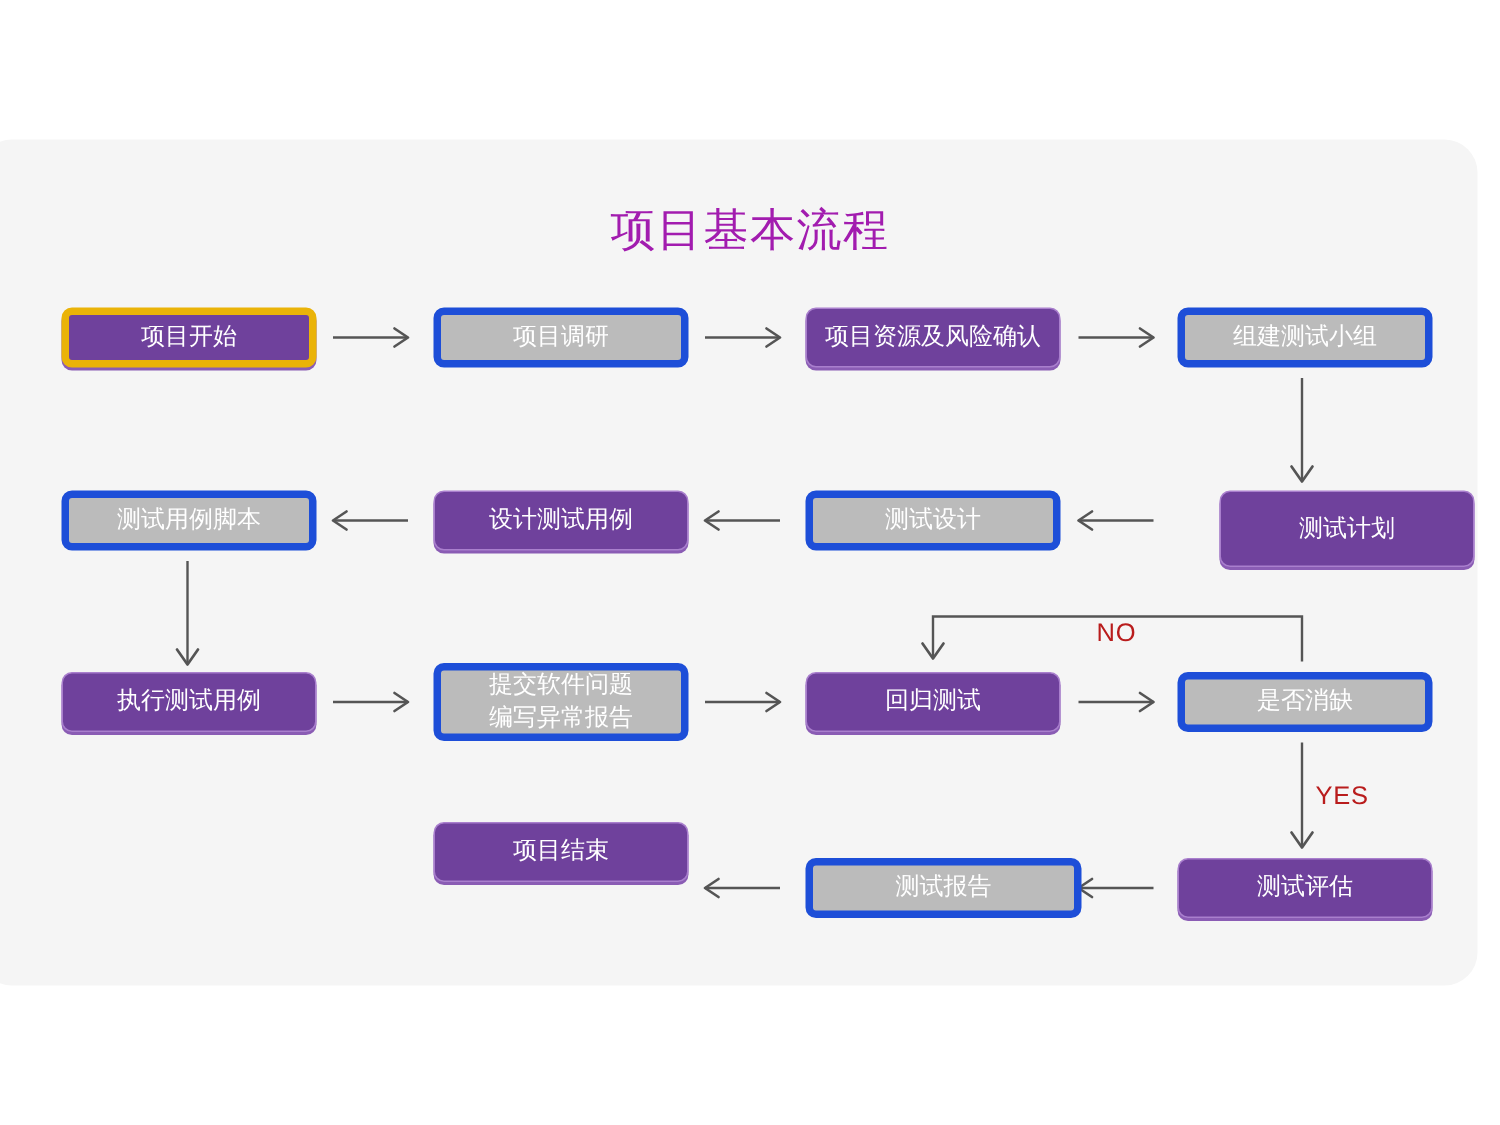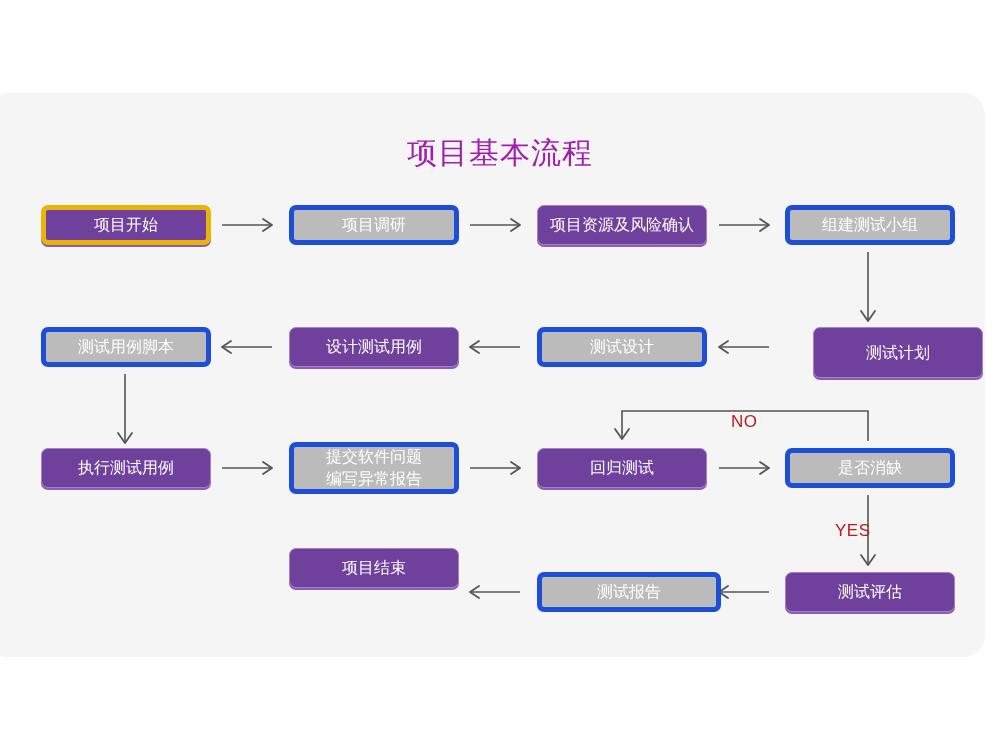--- a/index.html
+++ b/index.html
@@ -188,21 +188,21 @@
       <path class="wire-head" d="M728 586 L 719 592 L 728 598"></path>
     </g>
 
     <g>
       <path class="wire" d="M520 592 H 470"></path>
       <path class="wire-head" d="M479 586 L 470 592 L 479 598"></path>
     </g>
   </svg>
 
   <div class="edge-label" style="left:731px; top:412px;">NO</div>
-  <div class="edge-label" style="left:835px; top:521px;">YES</div>
+  <div class="edge-label" style="left:877px; top:521px;">YES</div>
 
   <div class="node purple" style="left:41px;  top:205px; width:170px; height:40px;">项目开始</div>
   <div class="node gray" style="left:289px; top:205px; width:170px; height:40px;">项目调研</div>
   <div class="node gray" style="left:785px; top:205px; width:170px; height:40px;">组建测试小组</div>
   <div class="node purple-outline" style="left:537px; top:205px; width:170px; height:40px;">项目资源及风险确认</div>
 
   <div class="node gray" style="left:41px;  top:327px; width:170px; height:40px;">测试用例脚本</div>
   <div class="node purple-outline" style="left:289px; top:327px; width:170px; height:40px;">设计测试用例</div>
   <div class="node gray" style="left:537px; top:327px; width:170px; height:40px;">测试设计</div>
   <div class="node purple-outline" style="left:785px; top:327px; width:170px; height:51px;margin-left:28px;">测试计划</div>

